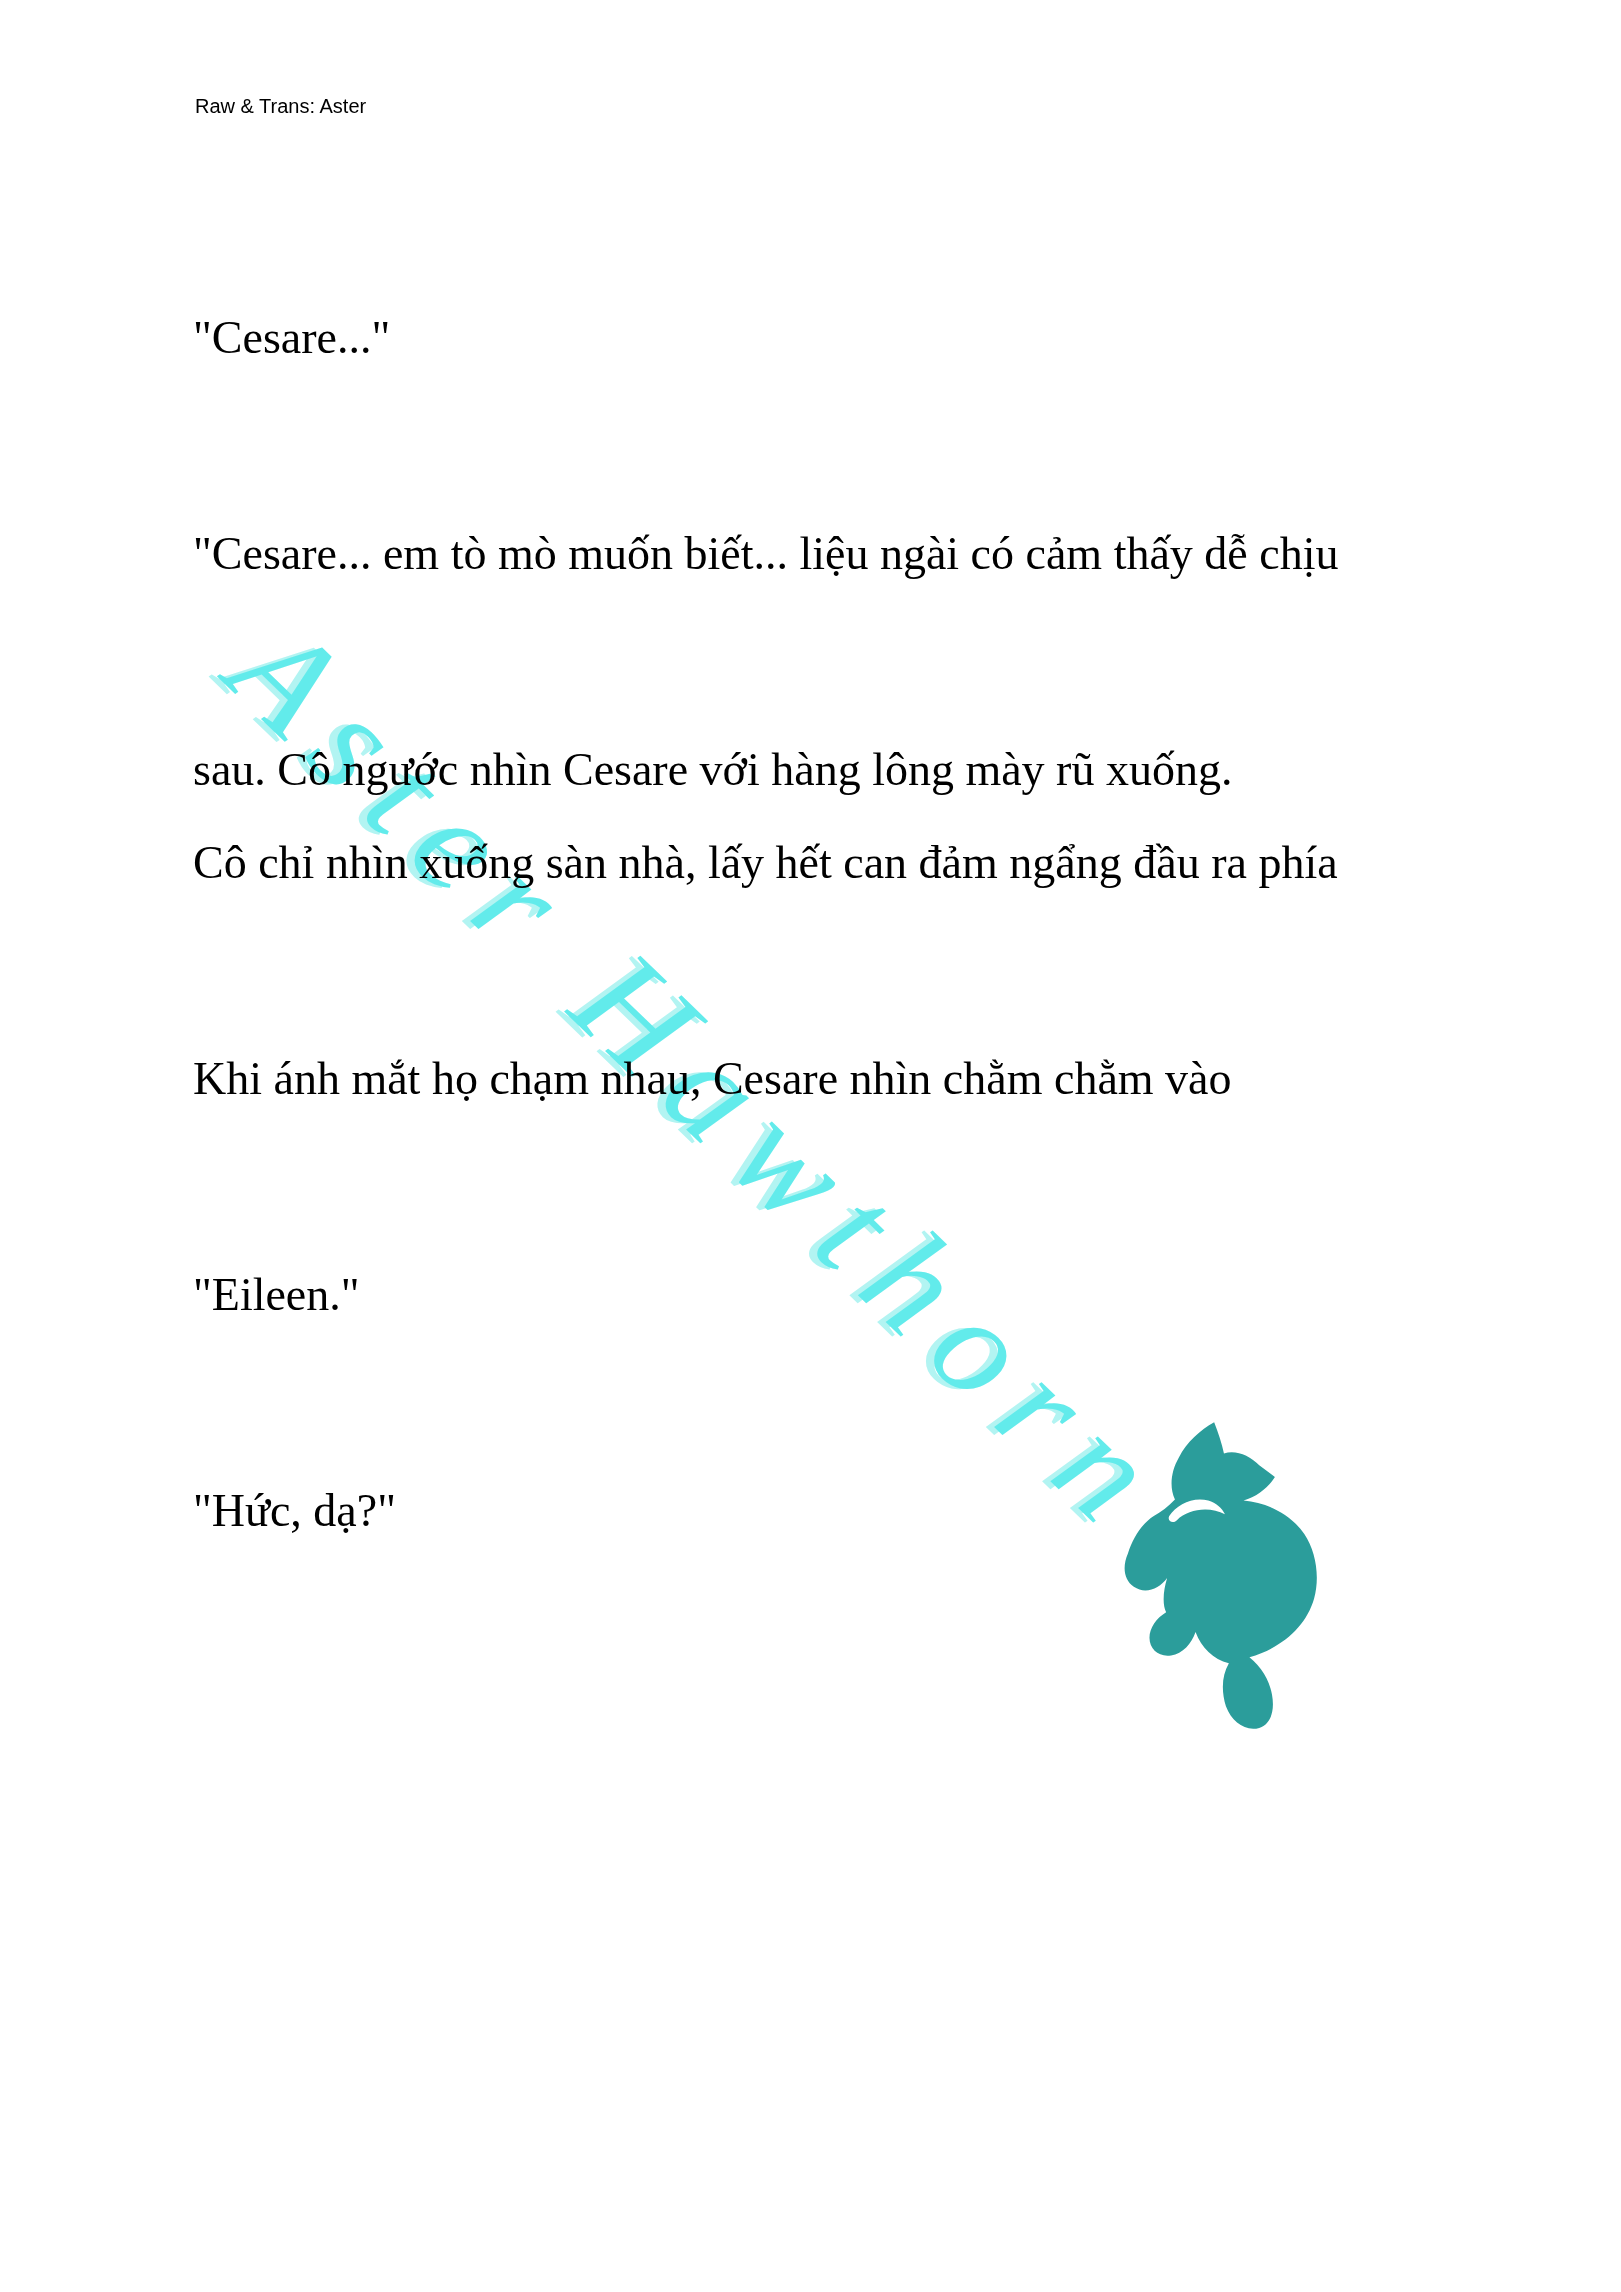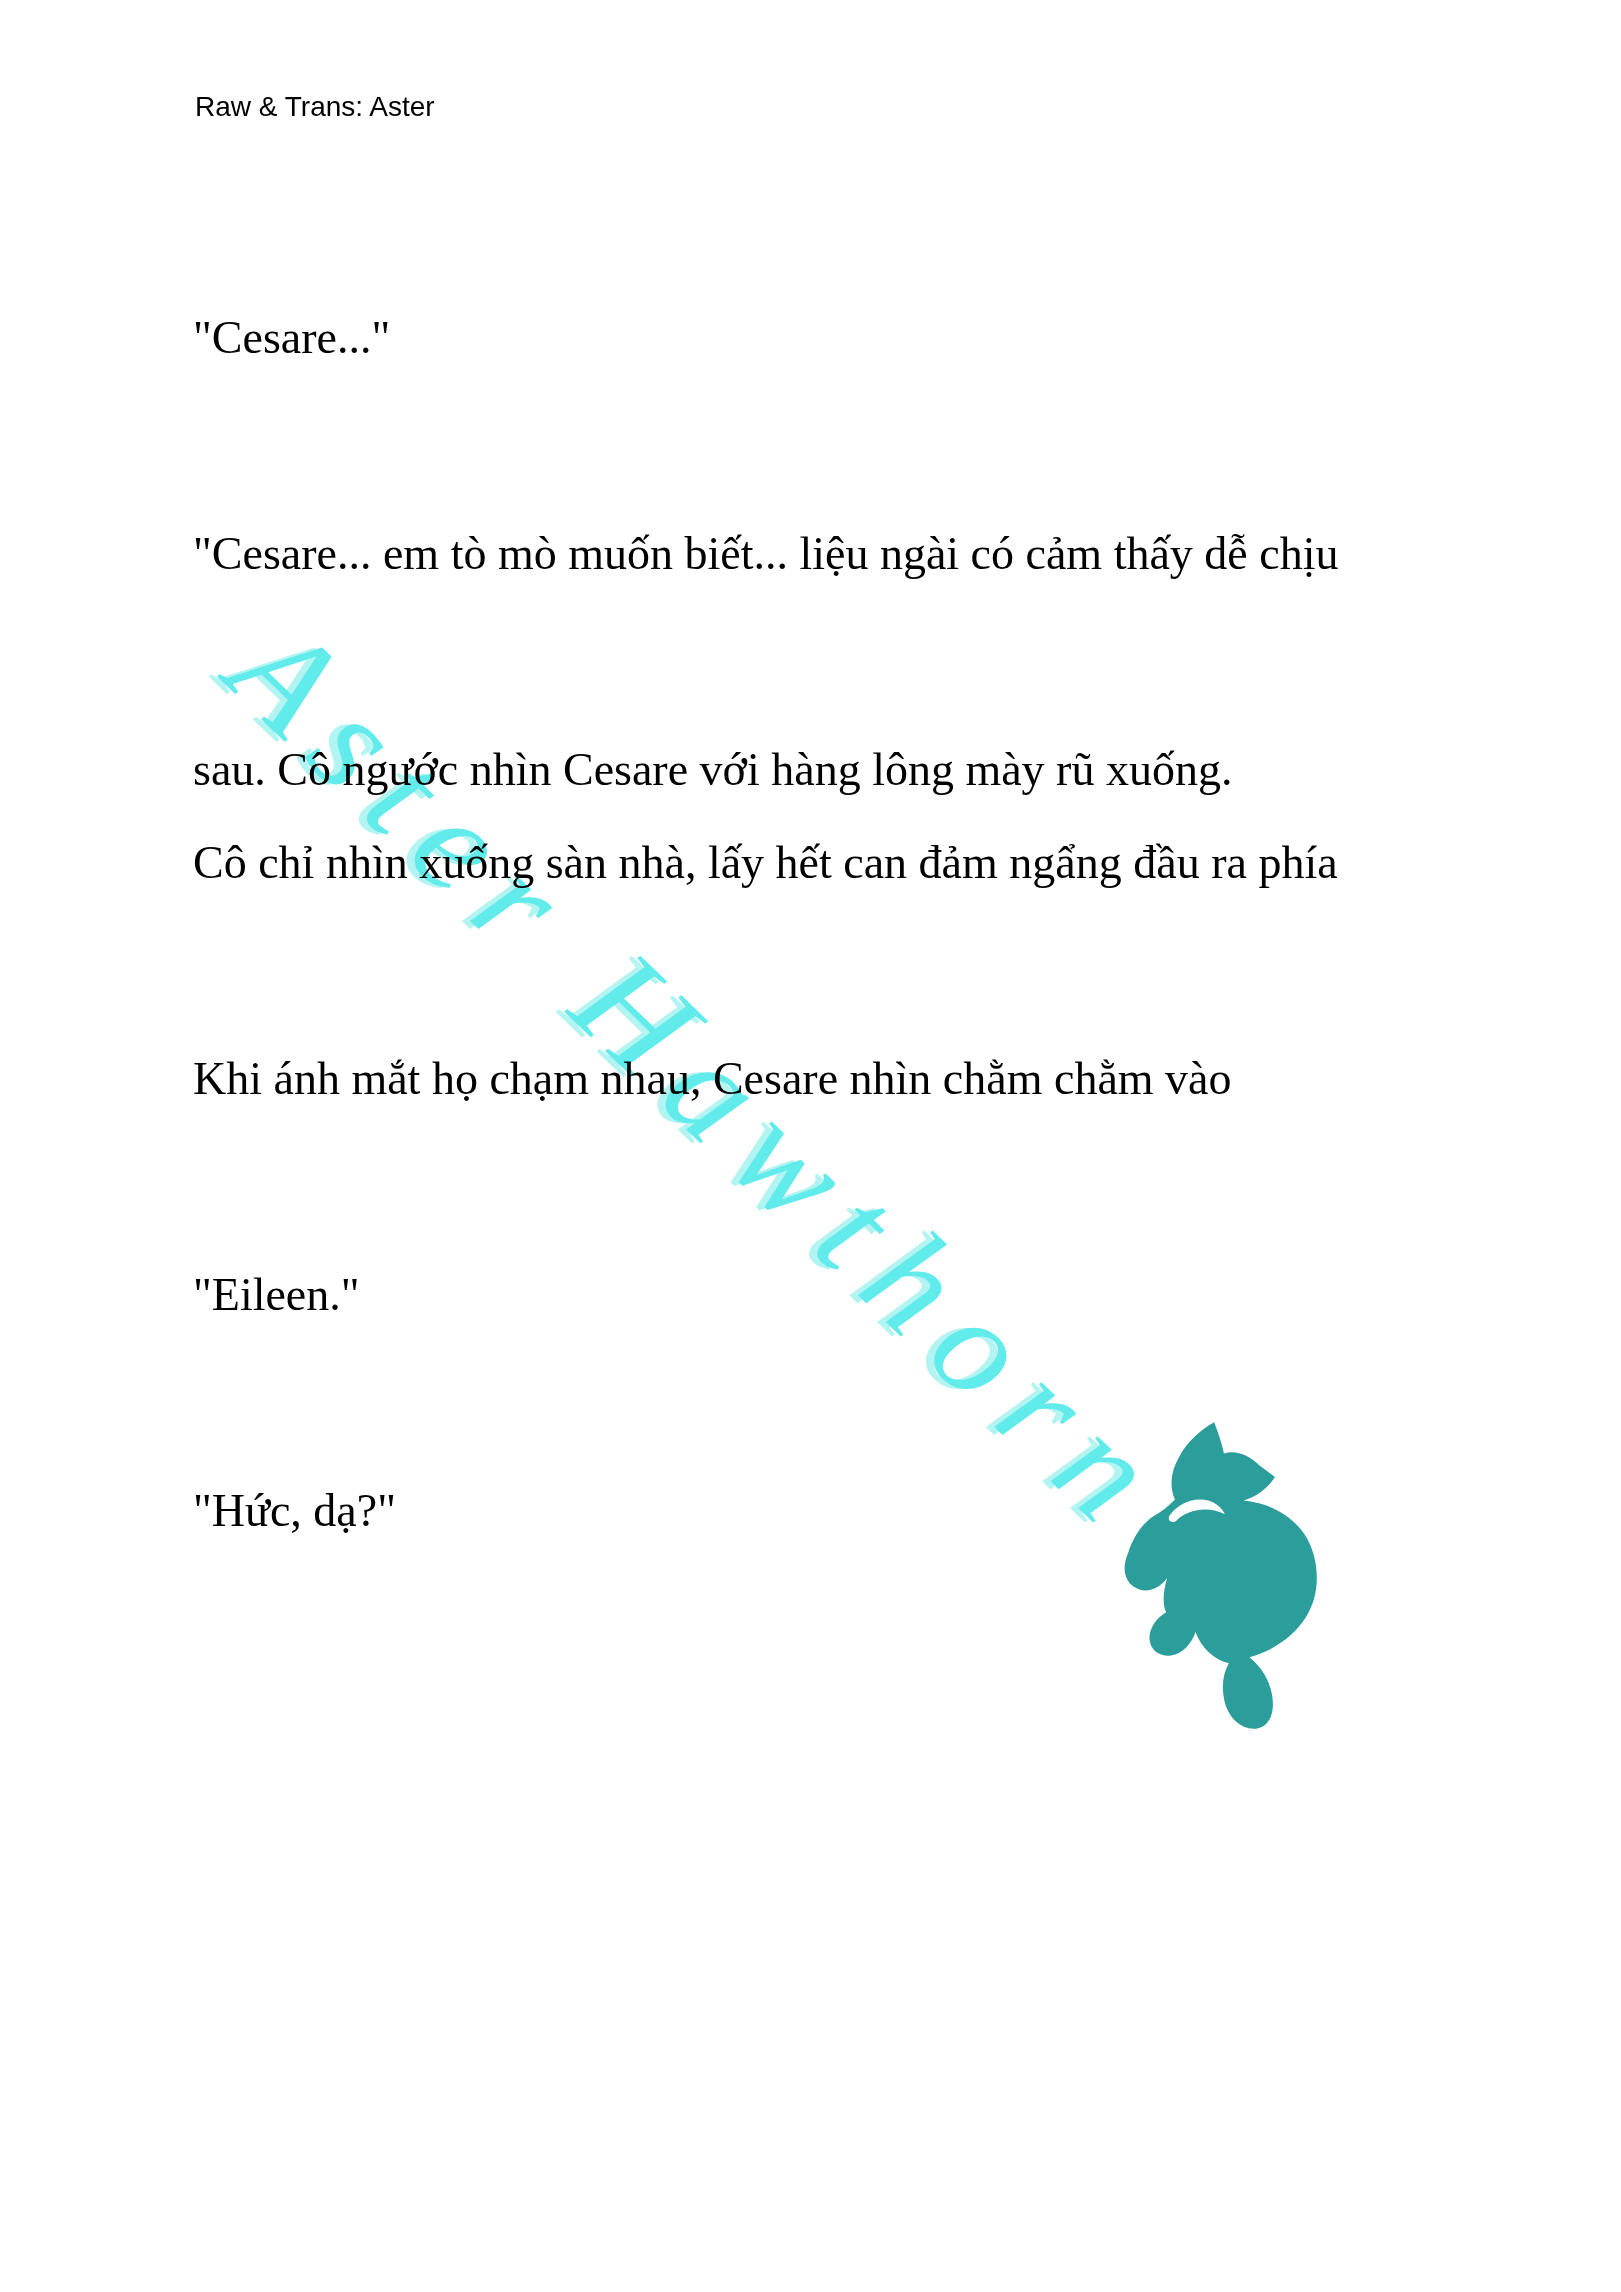--- a/index.html
+++ b/index.html
@@ -16,21 +16,21 @@
   }
   .page {
     position: absolute;
     inset: 0;
   }
   .header {
     position: absolute;
     left: 195px;
     top: 88px;
     font-family: "Liberation Sans", sans-serif;
-    font-size: 28px;
+    font-size: 20px;
     line-height: 37px;
     color: var(--text-color, #000);
     white-space: nowrap;
     z-index: 3;
   }
   .watermark {
     position: absolute;
     left: 65px;
     top: 980px;
     width: 1274px;

